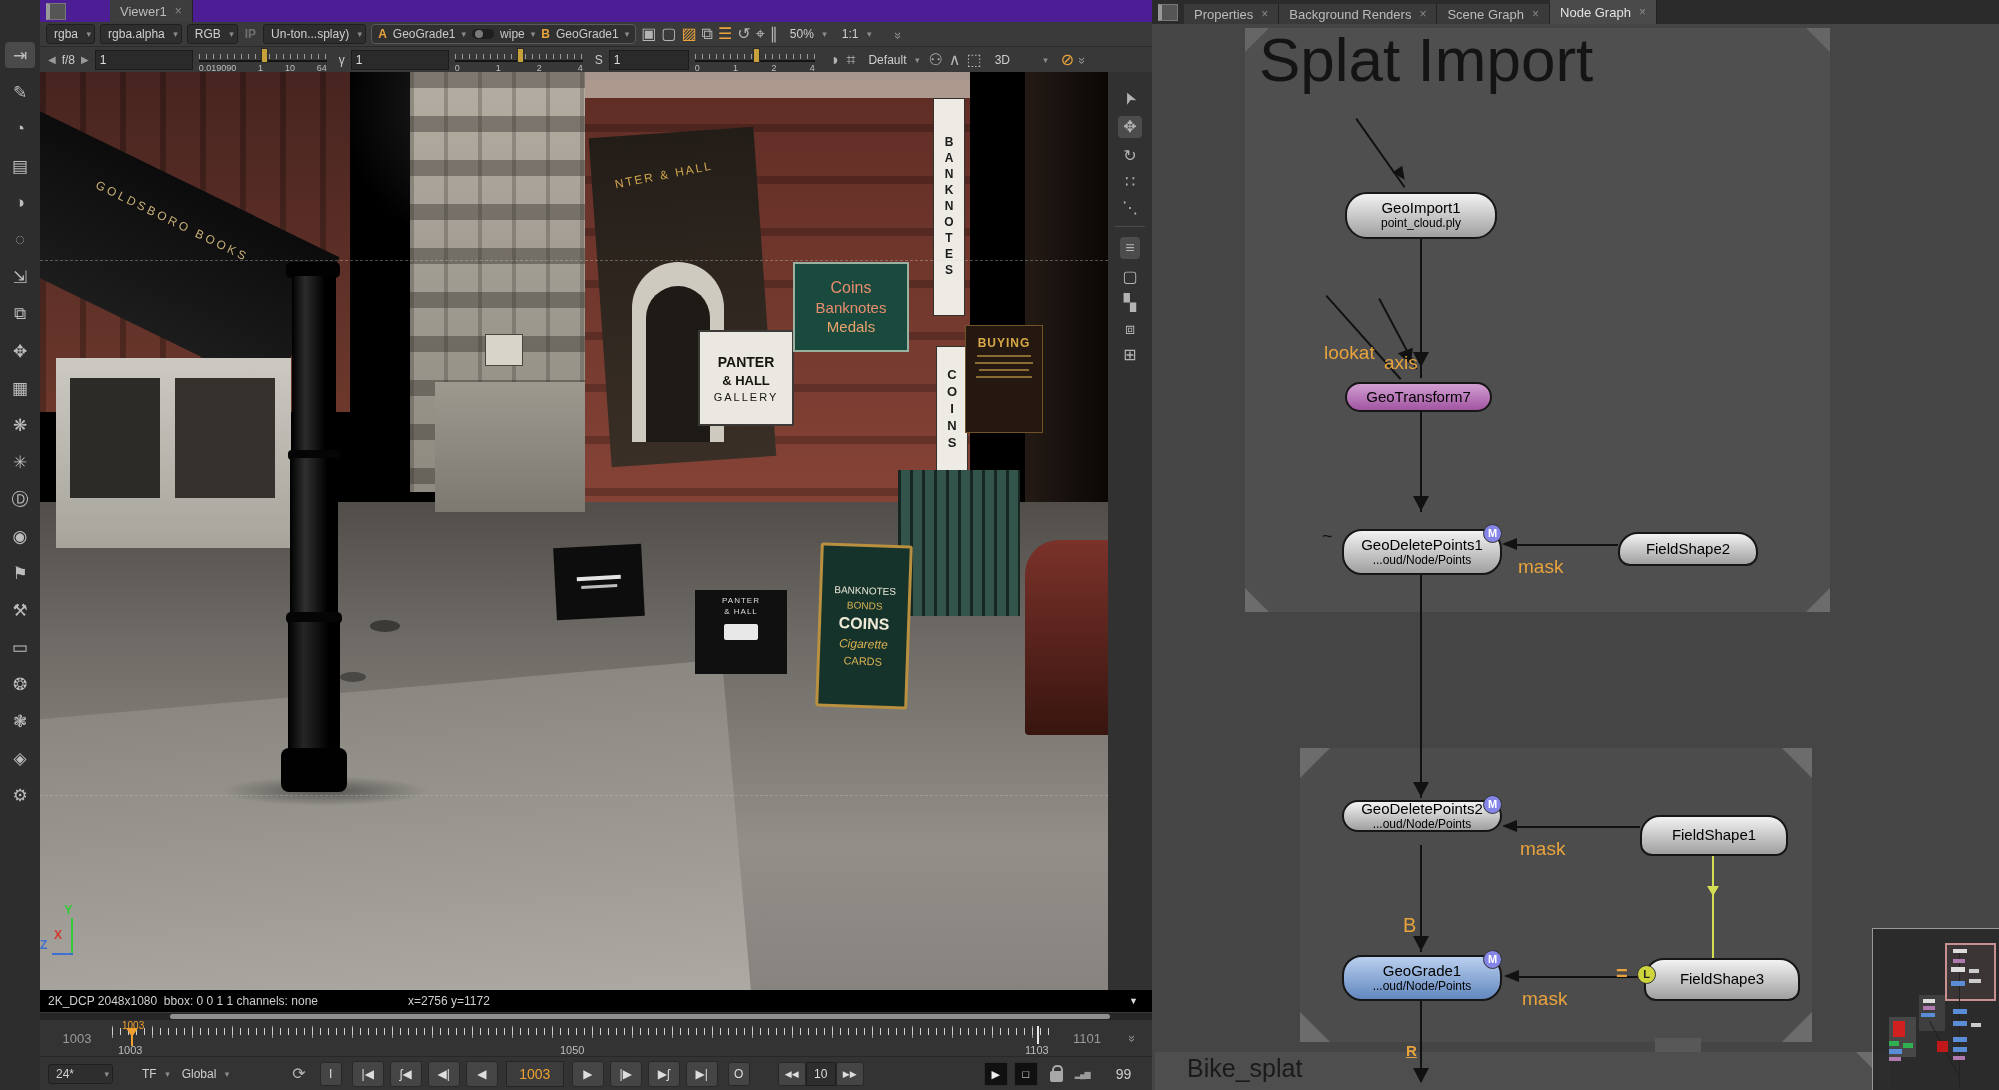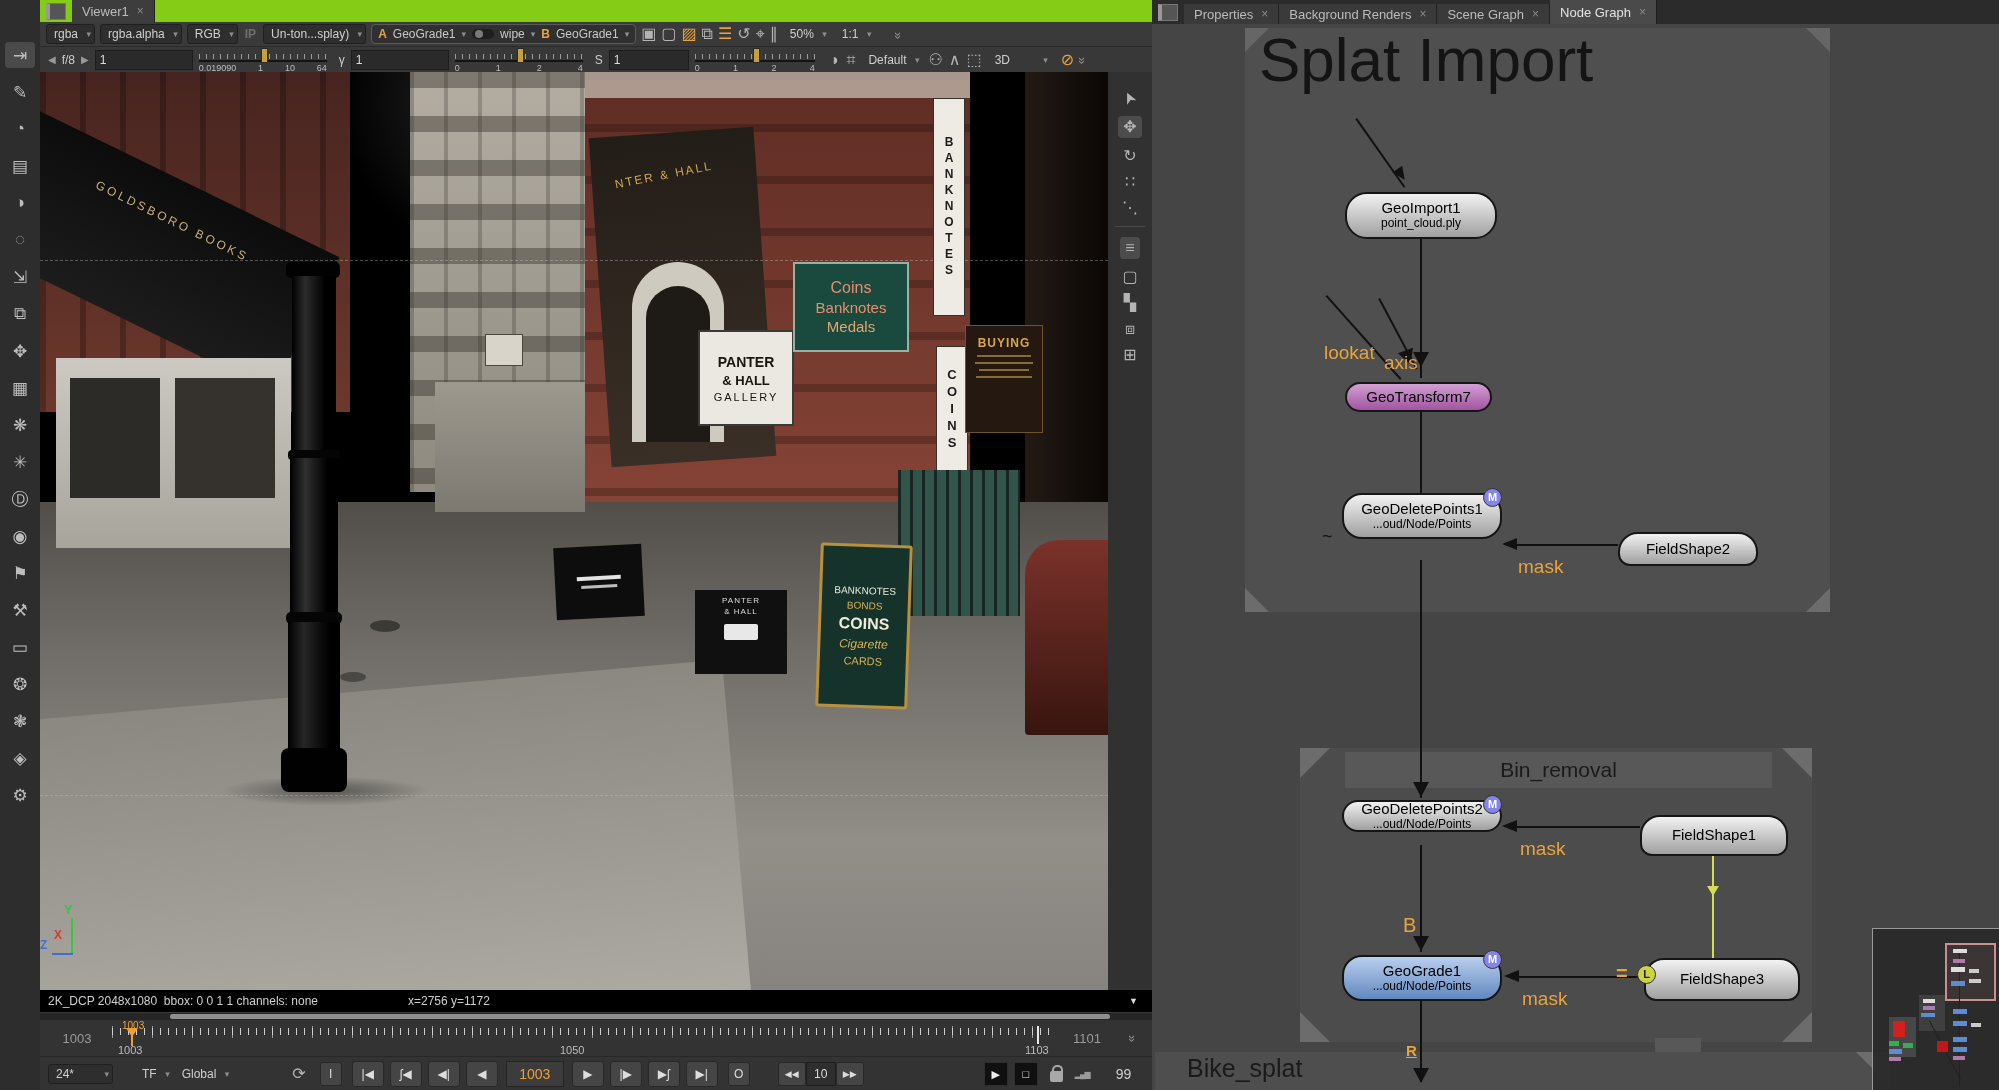--- a/index.html
+++ b/index.html
@@ -63,21 +63,21 @@
   <span class="ltic">⚒</span>
   <span class="ltic">▭</span>
   <span class="ltic">❂</span>
   <span class="ltic">❃</span>
   <span class="ltic">◈</span>
   <span class="ltic">⚙</span>
 </div>
 
 <div class="ab" style="left:40px;top:0;width:1112px;height:1090px;background:#393939;">
 
-  <div class="ab" style="left:0;top:0;width:1112px;height:22px;background:#84cc16;display:flex;align-items:center;">
+  <div class="ab" style="left:0;top:0;width:1112px;height:22px;background:#4c1d95;display:flex;align-items:center;gap:38px;">
     <div style="width:15px;height:15px;margin:0 6px;background:#555;border:1px solid #777;border-left:4px solid #999;"></div>
     <div class="tab" style="background:#3d3d3d;height:22px;">
       <span>Viewer1</span>
       <span class="x">×</span>
     </div>
   </div>
 
   <div class="ab" style="left:0;top:22px;width:1112px;height:24px;background:#3a3a3a;display:flex;align-items:center;gap:5px;padding-left:6px;box-sizing:border-box;">
     <div class="vctrl">rgba</div>
     <div class="vctrl">rgba.alpha</div>
@@ -364,23 +364,20 @@
       <div class="bd-tri" style="left:0;bottom:0;border-width:24px 0 0 24px;border-color:transparent transparent transparent #6c6c6c;"></div>
       <div class="bd-tri" style="right:0;bottom:0;border-width:0 0 24px 24px;border-color:transparent transparent #6c6c6c transparent;"></div>
       <span style="position:absolute;left:14px;top:-4px;font-size:62px;color:#141414;white-space:nowrap;">Splat Import</span>
     </div>
 
     <div class="ab" style="left:148px;top:748px;width:512px;height:294px;background:#4c4c4c;">
       <div class="bd-tri" style="left:0;top:0;border-width:30px 30px 0 0;border-color:#6c6c6c transparent transparent transparent;"></div>
       <div class="bd-tri" style="right:0;top:0;border-width:0 30px 30px 0;border-color:transparent #6c6c6c transparent transparent;"></div>
       <div class="bd-tri" style="left:0;bottom:0;border-width:30px 0 0 30px;border-color:transparent transparent transparent #6c6c6c;"></div>
       <div class="bd-tri" style="right:0;bottom:0;border-width:0 0 30px 30px;border-color:transparent transparent #6c6c6c transparent;"></div>
-      <div style="position:absolute;left:45px;top:4px;width:427px;height:36px;background:#585858;display:flex;align-items:center;justify-content:center;">
-        <span style="font-size:21px;color:#1a1a1a;">Bin_removal</span>
-      </div>
     </div>
 
     <div class="ab" style="left:3px;top:1052px;width:735px;height:38px;background:#4e4e4e;">
       <div class="bd-tri" style="right:0;top:0;border-width:0 34px 34px 0;border-color:transparent #6c6c6c transparent transparent;"></div>
       <span style="position:absolute;left:32px;top:2px;font-size:25px;color:#1a1a1a;">Bike_splat</span>
     </div>
     <div class="ab" style="left:503px;top:1038px;width:46px;height:14px;background:#585858;"></div>
 
     <div class="edge rot" style="left:205px;top:118px;width:84px;transform:rotate(54.8deg);"></div>
     <div class="head-down" style="left:243px;top:168px;transform:rotate(-35deg);border-top-width:13px;border-left-width:6px;border-right-width:6px;"></div>
@@ -427,21 +424,21 @@
     <div class="node" style="left:193px;top:192px;width:152px;height:47px;">
       <span>GeoImport1</span>
       <span class="sub">point_cloud.ply</span>
     </div>
 
     <div class="node" style="left:193px;top:382px;width:147px;height:30px;background:linear-gradient(180deg,#d29fd2,#a155a1);border-radius:15px;">
       <span>GeoTransform7</span>
     </div>
 
     <span class="ab" style="left:170px;top:526px;color:#111;font-size:18px;">~</span>
-    <div class="node" style="left:190px;top:493px;width:160px;height:46px;border-radius:20px;">
+    <div class="node" style="left:190px;top:529px;width:160px;height:46px;border-radius:20px;">
       <span>GeoDeletePoints1</span>
       <span class="sub">...oud/Node/Points</span>
       <span class="badge" style="right:-2px;top:-7px;background:#8585e8;color:#fff;">M</span>
     </div>
     <div class="node fieldshape" style="left:466px;top:532px;width:140px;height:34px;">
       <span>FieldShape2</span>
     </div>
 
     <div class="node" style="left:190px;top:800px;width:160px;height:32px;border-radius:20px;">
       <span>GeoDeletePoints2</span>

